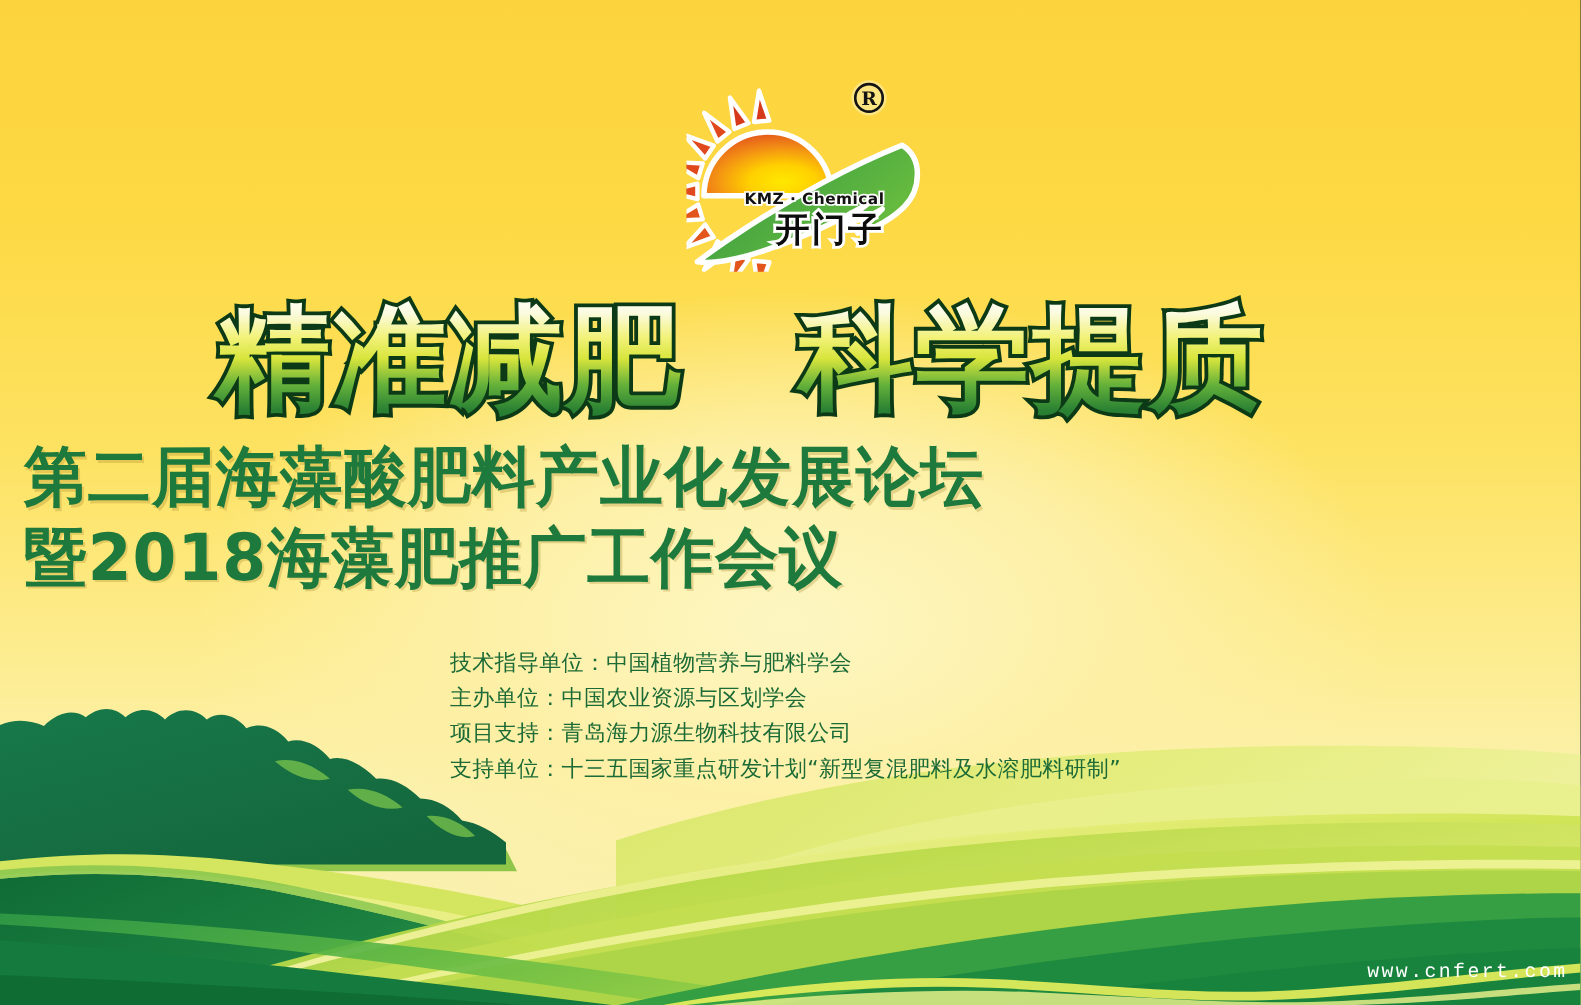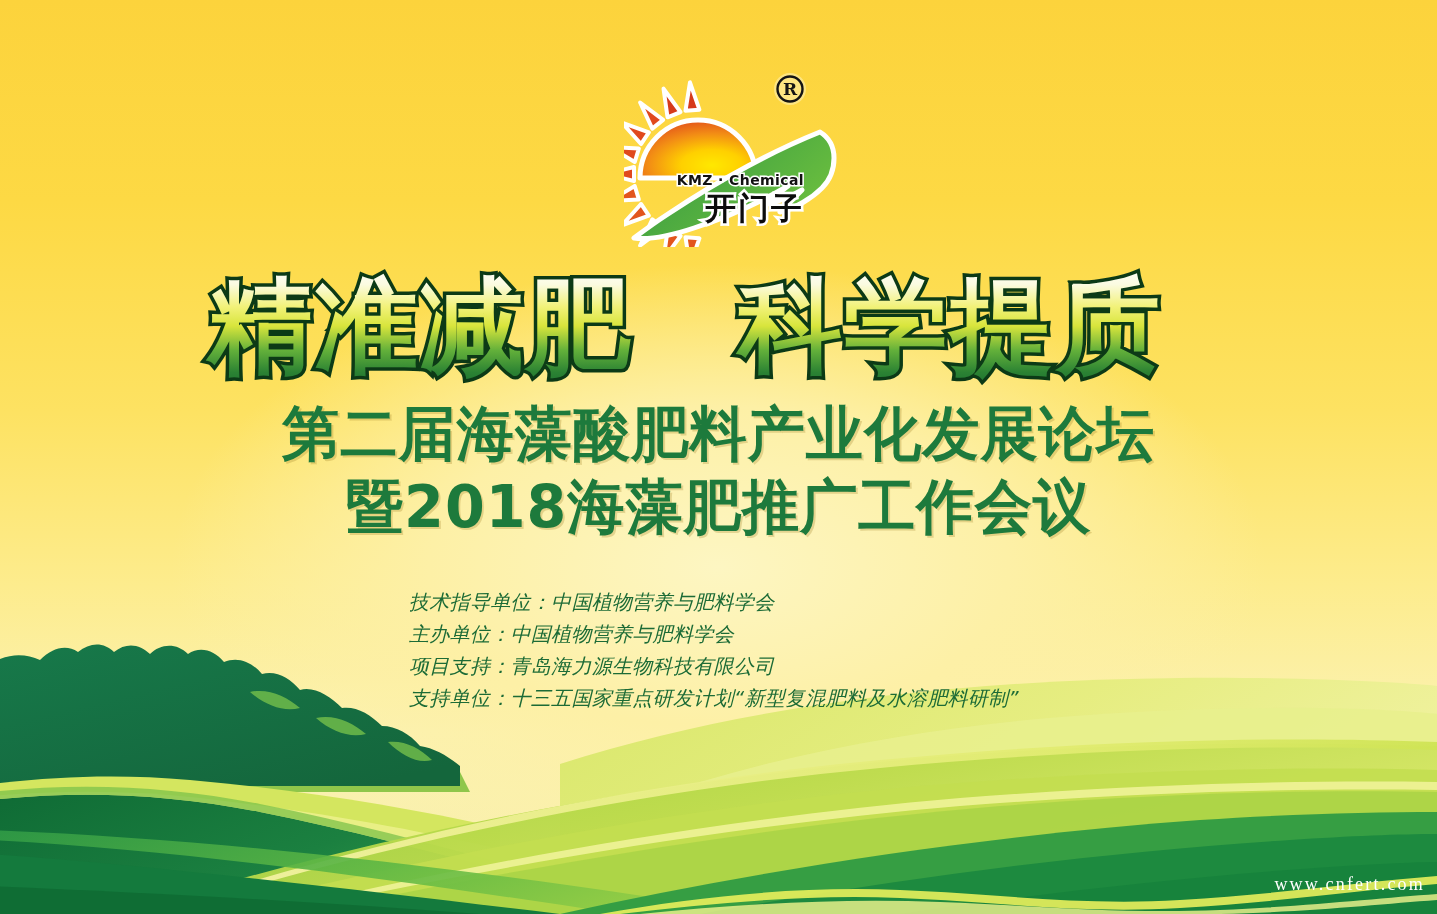--- a/index.html
+++ b/index.html
@@ -33,35 +33,34 @@
     left: 624px;
     top: 62px;
     width: 220px;
     height: 185px;
   }
   .logo-wrap svg { display: block; width: 220px; height: 185px; }
 
   
   .headline {
     position: absolute;
-    left: 16px;
+    left: 4px;
     top: 262px;
     width: 1338px;
     text-align: right;
     height: 130px;
   }
   .headline svg { display: block; margin: 0 auto; }
 
   
   .subtitle-block {
     position: absolute;
     left: 0;
     top: 398px;
     width: 1437px;
-    text-align: center;
   }
   .sub-line {
     font-family: "DejaVu Sans", "Liberation Sans", sans-serif;
     font-weight: bold;
     color: #1d7a3c;
     letter-spacing: 1px;
     text-shadow: 2px 2px 0 rgba(160,130,40,0.28);
     white-space: nowrap;
   }
   .sub-line-1 {
@@ -82,40 +81,39 @@
     top: 586px;
     width: 760px;
   }
   .credit-line {
     font-family: "DejaVu Sans", "Liberation Sans", sans-serif;
     font-size: 20px;
     line-height: 32px;
     color: #1c6b36;
     white-space: nowrap;
     letter-spacing: 0.3px;
-    font-style: italic;
   }
 
   
   .watermark {
     position: absolute;
     right: 12px;
     bottom: 18px;
     text-align: right;
   }
   .wm-cn {
     font-family: "DejaVu Sans", "Liberation Sans", sans-serif;
     font-weight: bold;
     font-size: 25px;
     line-height: 30px;
     color: #ffffff;
     letter-spacing: 2px;
   }
   .wm-url {
-    font-family: Liberation Serif, serif;
+    font-family: Liberation Mono, monospace;
     font-size: 18px;
     line-height: 24px;
     color: #ffffff;
     letter-spacing: 2.2px;
     margin-top: 20px;
   }
 </style>
 </head>
 <body>
 
@@ -303,21 +301,21 @@
     </svg>
   </div>
 
   <div class="subtitle-block">
     <div class="sub-line sub-line-1">第二届海藻酸肥料产业化发展论坛</div>
     <div class="sub-line sub-line-2">暨2018海藻肥推广工作会议</div>
   </div>
 
   <div class="credits">
     <div class="credit-line">技术指导单位：中国植物营养与肥料学会</div>
-    <div class="credit-line">主办单位：中国植物营养与肥料学会</div>
+    <div class="credit-line">主办单位：中国农业资源与区划学会</div>
     <div class="credit-line">项目支持：青岛海力源生物科技有限公司</div>
     <div class="credit-line">支持单位：十三五国家重点研发计划“新型复混肥料及水溶肥料研制”</div>
   </div>
 
   <div class="watermark">
     <div class="wm-url">www.cnfert.com</div>
   </div>
 
 </div>
 

